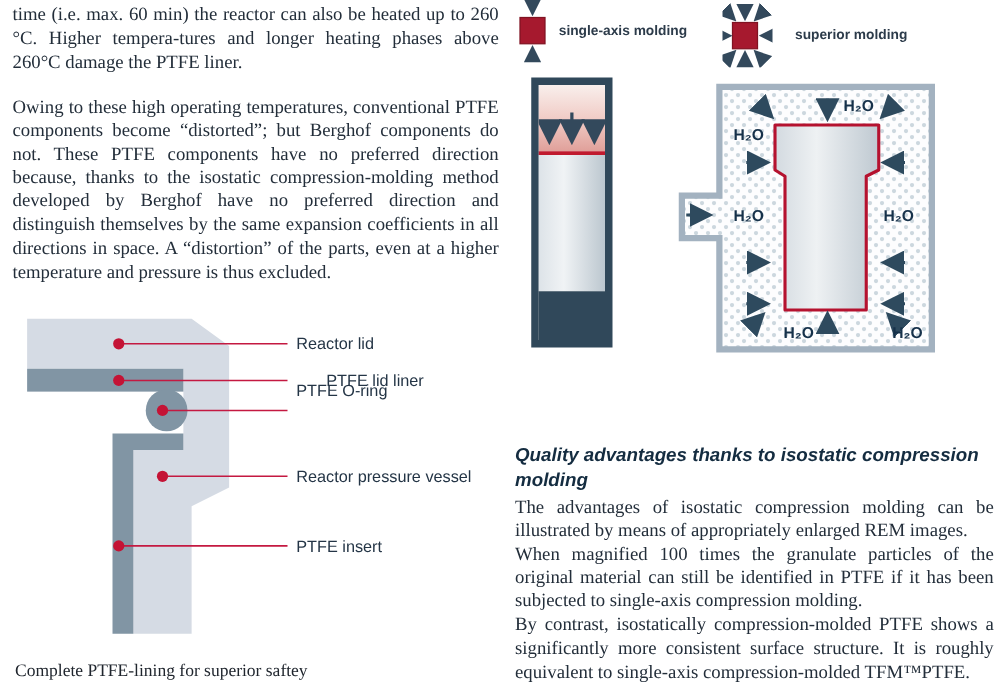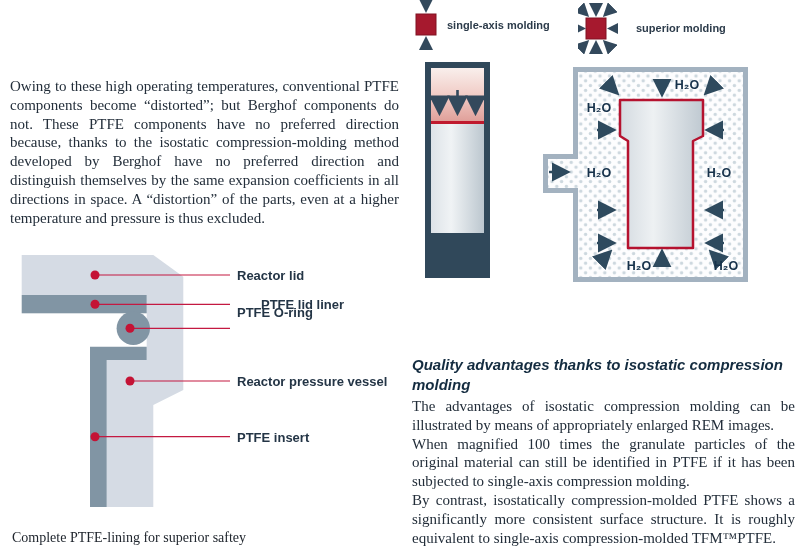--- a/index.html
+++ b/index.html
@@ -2,21 +2,21 @@
 <html><head>
 <meta charset="utf-8">
 <style>
   html,body{margin:0;padding:0;background:#fff;}
   .page{position:relative;width:800px;height:552px;background:#ffffff;overflow:hidden;
         font-family:"Liberation Serif",serif;color:#232e3a;}
   .body-text{position:absolute;font-size:15px;line-height:18.8px;text-align:justify;color:#232e3a;}
   .body-text p{margin:0;}
   .caption{position:absolute;font-size:14px;color:#20262e;}
   .diagram-label{position:absolute;transform:translateY(-50%);font-family:"Liberation Sans",sans-serif;
-                 font-size:13px;font-weight:700;color:#243546;white-space:nowrap;}
+                 font-size:13px;font-weight:400;color:#243546;white-space:nowrap;}
   .legend-label{position:absolute;transform:translateY(-50%);font-family:"Liberation Sans",sans-serif;
                 font-size:11px;font-weight:700;color:#2c3b4a;white-space:nowrap;text-align:center;}
   .h2o{position:absolute;transform:translate(-50%,-50%);font-family:"Liberation Sans",sans-serif;
        font-size:12.5px;font-weight:700;color:#16314a;white-space:nowrap;}
   .section-heading{position:absolute;left:412px;top:355px;width:380px;
        font-family:"Liberation Sans",sans-serif;font-size:15px;font-weight:700;
        line-height:20px;color:#142c40;font-style:italic;}
   
   .vessel{position:absolute;left:425px;top:62px;width:65px;height:216px;
           border:6px solid #30485a;box-sizing:border-box;background:#fff;}
@@ -26,20 +26,21 @@
   .vessel .material{position:absolute;left:0;top:56px;right:0;height:109px;
           background:linear-gradient(90deg,#dde3e8 0%,#f0f3f5 38%,#bcc7cf 100%);}
   .vessel .base{position:absolute;left:0;bottom:0;right:0;height:39px;background:#30485a;}
   .abs{position:absolute;}
 </style>
 </head>
 <body>
 
 <div class="page">
 
+  <div class="body-text" style="left:10px;top:3px;width:389px;">time (i.e. max. 60 min) the reactor can also be heated up to 260 °C. Higher tempera-tures and longer heating phases above 260°C damage the PTFE liner.</div>
   <div class="body-text" style="left:10px;top:77px;width:389px;">Owing to these high operating temperatures, conventional PTFE components become “distorted”; but Berghof components do not. These PTFE components have no preferred direction because, thanks to the isostatic compression-molding method developed by Berghof have no preferred direction and distinguish themselves by the same expansion coefficients in all directions in space. A “distortion” of the parts, even at a higher temperature and pressure is thus excluded.</div>
 
   <svg class="abs" style="left:10px;top:248px;" width="380" height="270" viewBox="0 0 380 270">
 
     <path d="M 11.7,7 L 143.3,7 L 173.3,28.7 L 173.3,142 L 143.3,157 L 143.3,259 L 96.7,259 L 96.7,112 L 136.7,112 L 136.7,47 L 11.7,47 Z" fill="#d5dbe4"></path>
 
     <rect x="11.7" y="47" width="125" height="18.3" fill="#8195a4"></rect>
 
     <circle cx="123.3" cy="80.3" r="16.7" fill="#8195a4"></circle>
 

